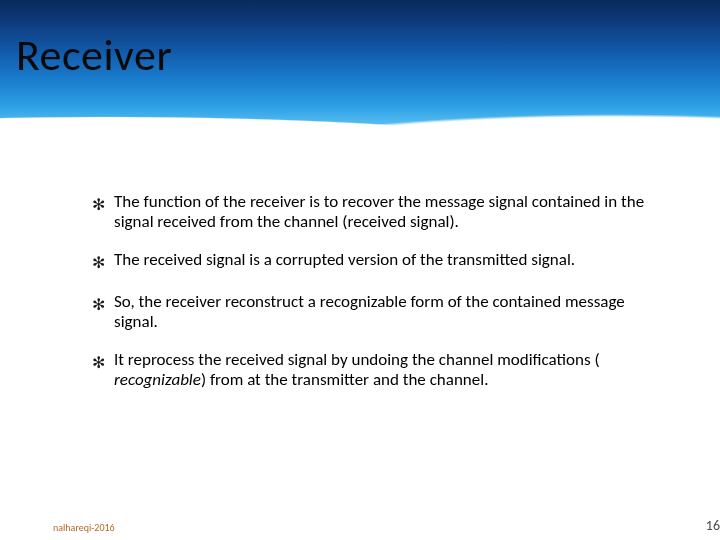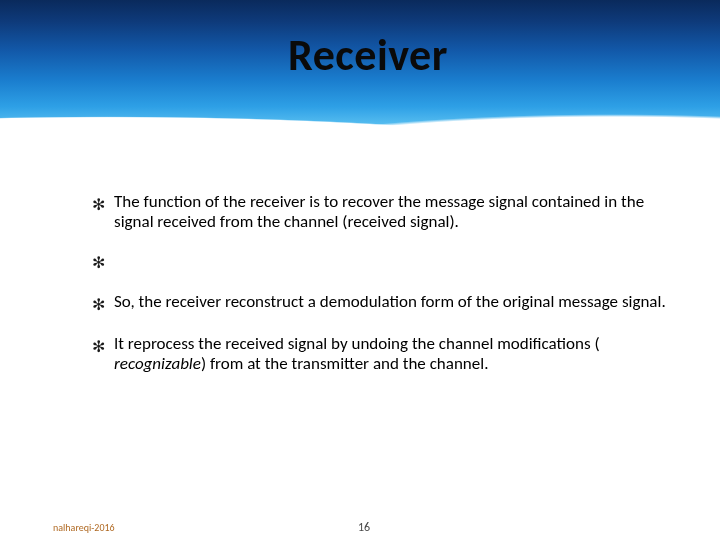--- a/index.html
+++ b/index.html
@@ -31,23 +31,22 @@
     height: 70px;
     background:
       radial-gradient(1100px 120px at 15% 100%, #ffffff 52%, transparent 53%),
       radial-gradient(900px 140px at 85% 110%, #ffffff 50%, transparent 52%);
     pointer-events: none;
   }
   .title {
     position: absolute;
     top: 28px;
     left: 16px; right: 0;
-    text-align: center;
     font-size: 44px;
-    font-weight: 700;
+    font-weight: 400;
     color: #0a0a0a;
     letter-spacing: 0.5px;
   }
   .content {
     position: absolute;
     top: 192px;
     left: 92px;
     right: 48px;
   }
   .bullet-item {
@@ -76,46 +75,47 @@
     left: 8px;
     bottom: 6px;
     font-size: 10px;
     color: #b06a24;
     margin-left: 45px;
   }
   .footer-center {
     position: absolute;
     left: 8px; right: 0;
     bottom: 6px;
-    text-align: center;
-    font-size: 12px;
+    text-align: right;
+    font-size: 14px;
     color: #4a4a4a;
   }
 </style>
 </head>
 <body>
 
 <div class="header-band">
   <div class="title">Receiver</div>
 </div>
 
 <div class="content">
 
   <div class="bullet-item">
     <span class="bullet-mark">✻</span>
     <span class="bullet-text">The function of the receiver is to recover the message signal contained in the signal received from the channel (received signal).</span>
   </div>
 
   <div class="bullet-item">
     <span class="bullet-mark">✻</span>
+    <span class="bullet-text">The received signal is a corrupted version of the transmitted signal.</span>
   </div>
 
   <div class="bullet-item">
     <span class="bullet-mark">✻</span>
-    <span class="bullet-text">So, the receiver reconstruct a demodulation form of the original message signal.</span>
+    <span class="bullet-text">So, the receiver reconstruct a recognizable form of the contained message signal.</span>
   </div>
 
   <div class="bullet-item">
     <span class="bullet-mark">✻</span>
     <span class="bullet-text"><span>It reprocess the received signal by undoing the channel modifications ( </span><em>recognizable</em><span>) from at the transmitter and the channel.</span></span>
   </div>
 
 </div>
 
 <div class="footer-left">nalhareqi-2016</div>

